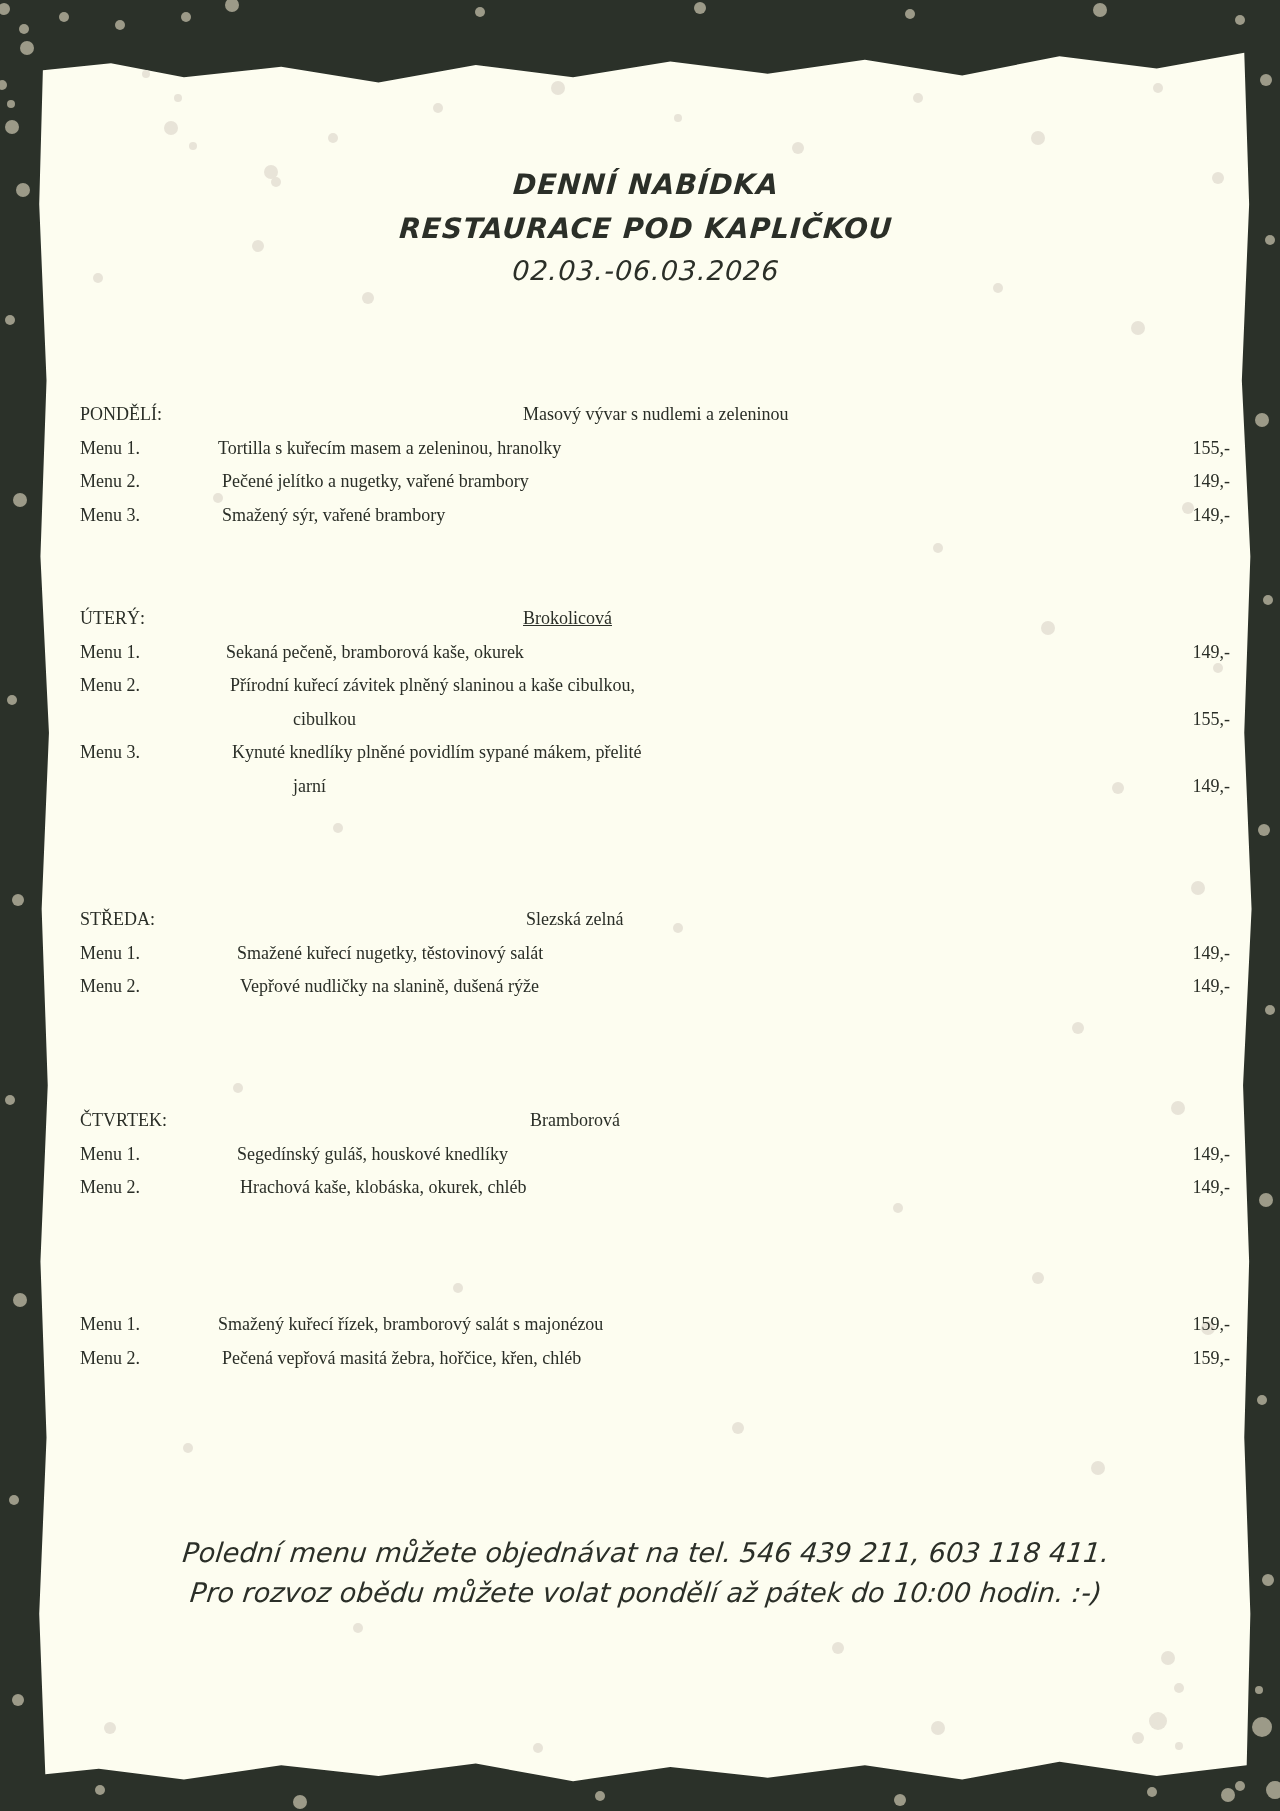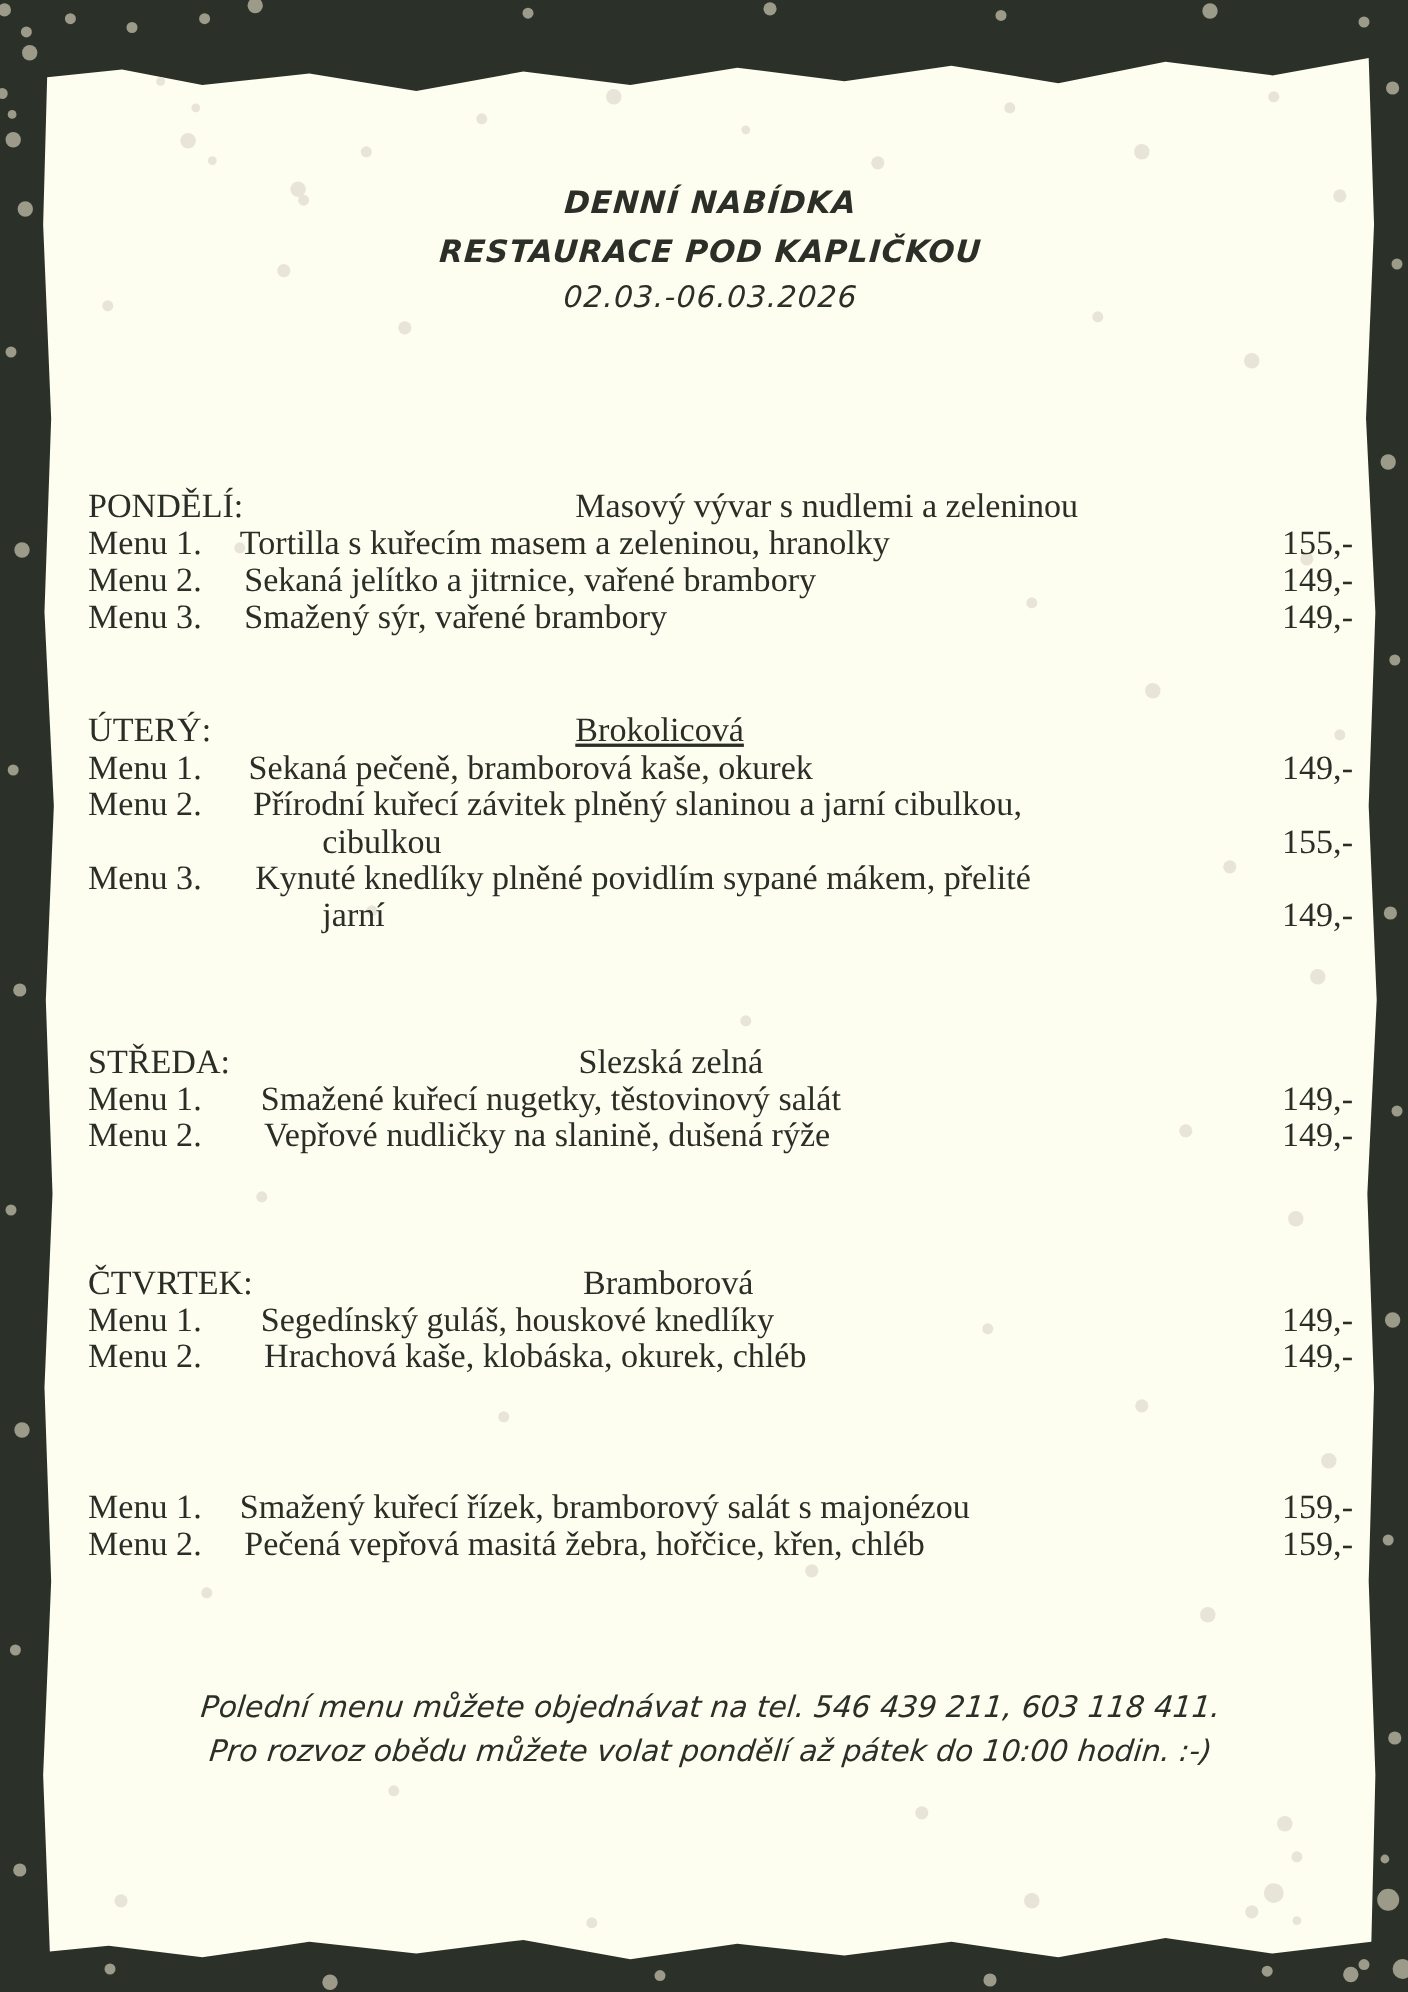--- a/index.html
+++ b/index.html
@@ -24,21 +24,21 @@
 
   .header { position:absolute; left:0; right:0; top:135px; text-align:center; }
   .hand {
     font-family:"DejaVu Sans", sans-serif; font-weight:bold;
     letter-spacing:1px; color:#2b2f28; font-style:italic;
     transform:skewX(-4deg);
   }
   .title-line { font-size:28px; line-height:44px; }
   .date-line { font-size:27px; line-height:40px; font-weight:normal; }
 
-  .day { position:absolute; left:42px; width:1150px; font-size:31px; line-height:33.5px;margin-top:45px; }
+  .day { position:absolute; left:42px; width:1150px; font-size:18px; line-height:33.5px; }
   .row { position:relative; height:33.5px; white-space:nowrap; }
   .day-label { position:absolute; left:0; }
   .soup { position:absolute; }
   .menu-num { position:absolute; left:0; }
   .dish { position:absolute; }
   .price { position:absolute; right:0; width:80px; text-align:right; }
 
   .footer { position:absolute; left:0; right:0; top:1505px; text-align:center; }
   .footer-line { font-size:27px; line-height:40px; font-family:"DejaVu Sans", sans-serif; font-style:italic; color:#2b2f28; transform:skewX(-6deg); }
 </style>
@@ -162,21 +162,21 @@
           <span class="day-label">PONDĚLÍ:</span>
           <span class="soup" style="left:443px;">Masový vývar s nudlemi a zeleninou</span>
         </div>
       <div class="row">
           <span class="menu-num">Menu 1.</span>
           <span class="dish" style="left:138px;">Tortilla s kuřecím masem a zeleninou, hranolky</span>
           <span class="price">155,-</span>
         </div>
       <div class="row">
           <span class="menu-num">Menu 2.</span>
-          <span class="dish" style="left:142px;">Sekaná jelítko a jitrnice, vařené brambory</span>
+          <span class="dish" style="left:142px;">Pečené jelítko a nugetky, vařené brambory</span>
           <span class="price">149,-</span>
         </div>
       <div class="row">
           <span class="menu-num">Menu 3.</span>
           <span class="dish" style="left:142px;">Smažený sýr, vařené brambory</span>
           <span class="price">149,-</span>
         </div>
     </div>
 
     <div class="day" style="top:574px;">
@@ -184,21 +184,21 @@
           <span class="day-label">ÚTERÝ:</span>
           <span class="soup" style="left:443px;text-decoration:underline;">Brokolicová</span>
         </div>
       <div class="row">
           <span class="menu-num">Menu 1.</span>
           <span class="dish" style="left:146px;">Sekaná pečeně, bramborová kaše, okurek</span>
           <span class="price">149,-</span>
         </div>
       <div class="row">
           <span class="menu-num">Menu 2.</span>
-          <span class="dish" style="left:150px;">Přírodní kuřecí závitek plněný slaninou a jarní cibulkou,</span>
+          <span class="dish" style="left:150px;">Přírodní kuřecí závitek plněný slaninou a kaše cibulkou,</span>
         </div>
       <div class="row">
           <span class="dish" style="left:213px;">cibulkou</span>
           <span class="price">155,-</span>
         </div>
       <div class="row">
           <span class="menu-num">Menu 3.</span>
           <span class="dish" style="left:152px;">Kynuté knedlíky plněné povidlím sypané mákem, přelité</span>
         </div>
       <div class="row">

